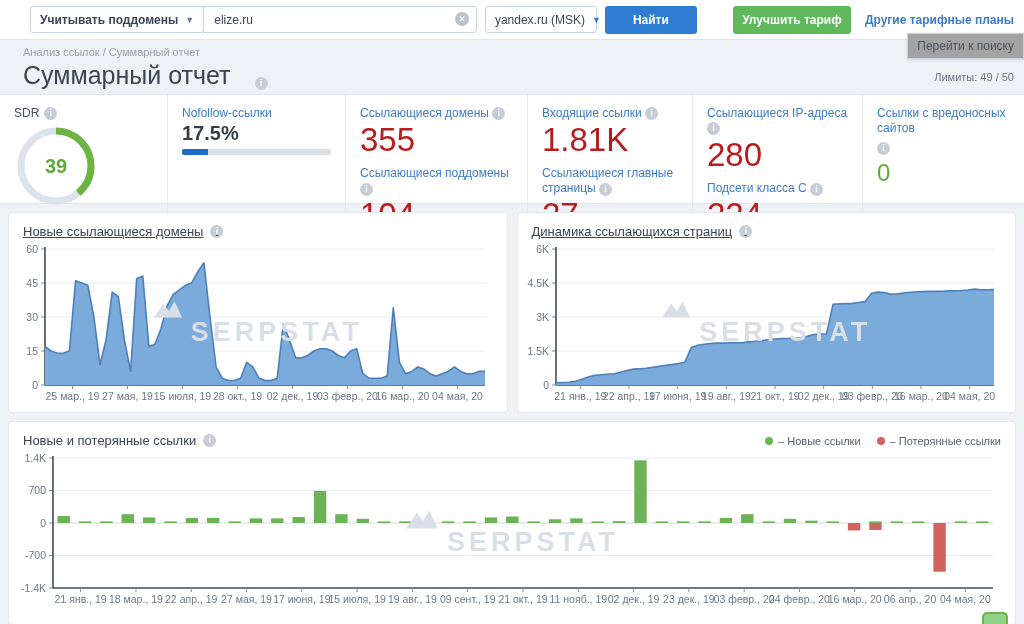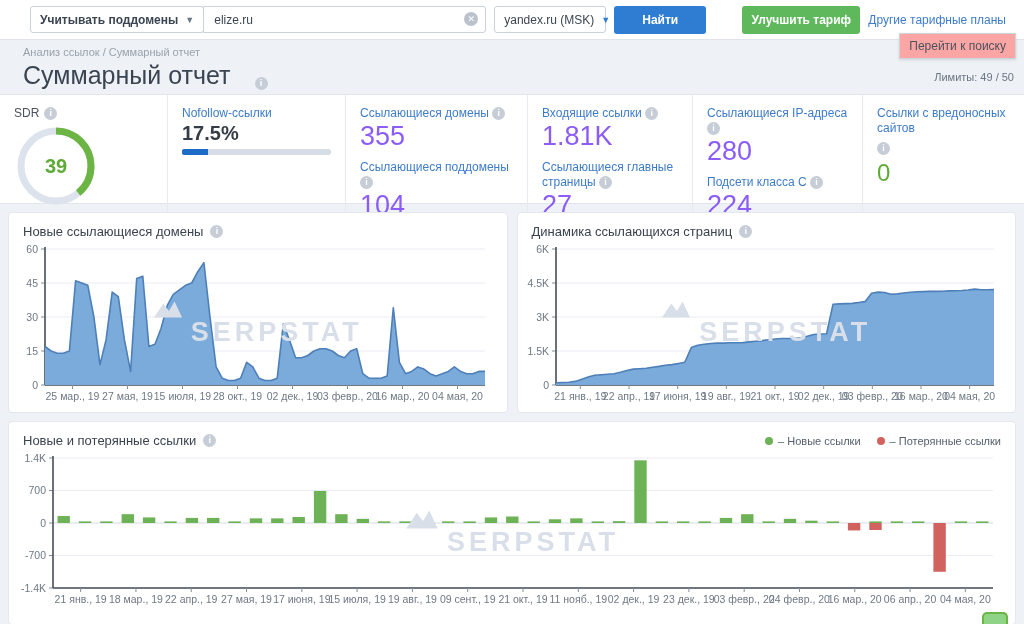--- a/index.html
+++ b/index.html
@@ -1,68 +1,68 @@
 <!DOCTYPE html>
 <html><head>
 <meta charset="utf-8">
 <style>
   * { margin:0; padding:0; box-sizing:border-box; }
   html,body { width:1024px; height:624px; overflow:hidden; }
   body { font-family:"Liberation Sans", sans-serif; background:#eef1f5; color:#3c4653; position:relative; }
 
   
   .topbar { position:relative; height:40px; background:#fff; border-bottom:1px solid #e0e4ea;
-            display:flex; align-items:center; padding:0 18px 0 30px; z-index:5; }
+            display:flex; align-items:center; padding:0 10px 0 30px; z-index:5; }
   .dd { height:27px; border:1px solid #c9d1da; border-radius:3px; background:#fff;
         display:flex; align-items:center; gap:7px; padding:0 9px; font-size:12px; font-weight:bold; cursor:pointer; white-space:nowrap; }
   .dd .caret { font-size:9px; color:#6b7683; }
   .searchwrap { flex:1; position:relative; margin-left:-1px; }
   .searchwrap input { width:100%; height:27px; border:1px solid #c9d1da; border-radius:0 3px 3px 0;
         padding:0 30px 0 10px; font-size:12px; color:#3c4653; font-family:"Liberation Sans",sans-serif; }
   .clear { position:absolute; right:8px; top:6px; width:14px; height:14px; border-radius:50%;
         background:#bac2cc; color:#fff; font-size:9px; line-height:14px; text-align:center; cursor:pointer; }
   .region { font-weight:normal; margin-left:8px; width:112px; justify-content:space-between; }
   .region .caret { color:#2f7cd3; }
   .btn { height:28px; border:none; border-radius:3px; color:#fff; font-size:12px; font-weight:bold;
          font-family:"Liberation Sans",sans-serif; cursor:pointer; }
   .btn.blue { background:#2f7cd3; width:92px; margin-left:8px; }
   .btn.green { background:#5fb85c; width:118px; margin-left:36px; }
-  .plans { color:#3e7cc9; font-size:12px; margin-left:8px; text-decoration:none; white-space:nowrap; cursor:pointer; }
-  .tooltip { position:absolute; top:33px; right:8px; background:#fca5a5; border:1px solid #cdd4dc;
+  .plans { color:#3e7cc9; font-size:12px; margin-left:14px; text-decoration:none; white-space:nowrap; cursor:pointer;font-weight:bold; }
+  .tooltip { position:absolute; top:33px; right:0; background:#a3a3a3; border:1px solid #cdd4dc;
         box-shadow:0 1px 3px rgba(0,0,0,.12); font-size:12px; color:#4a525c; padding:5px 9px; white-space:nowrap; z-index:9; }
 
   
   .headrow { padding:6px 10px 4px 23px; }
   .crumb { font-size:11px; color:#99a2ac; margin-bottom:3px; }
   .titleline { display:flex; align-items:flex-start; justify-content:space-between; }
   .pagetitle { font-size:25px; font-weight:500; color:#3b4552; display:flex; align-items:flex-end; gap:24px; }
   .limits { font-size:11px; color:#6b7683; margin-top:10px; }
 
   .info { display:inline-block; width:13px; height:13px; border-radius:50%; background:#c6cdd6; color:#fff;
           font-size:9px; font-weight:bold; line-height:13px; text-align:center; vertical-align:middle; flex:none; cursor:pointer; }
 
   
   .metrics { background:#fff; border-top:1px solid #e2e6ec; border-bottom:1px solid #e2e6ec; height:110px;
              display:grid; grid-template-columns:168px 178px 182px 165px 170px 1fr; }
   .mcol { border-right:1px solid #e6eaef; padding:11px 14px; }
   .mcol:last-child { border-right:none; }
   .mlabel { font-size:12px; color:#3e7cc9; line-height:1.25; cursor:pointer; }
-  .mvalue { font-size:27px; color:#8b5cf6; font-weight:500; line-height:1.1; margin-top:1px; }
+  .mvalue { font-size:33px; color:#b91c1c; font-weight:500; line-height:1.1; margin-top:1px; }
   .mvalue.green { color:#5faa38; font-size:24px; }
   .mpair + .mpair { margin-top:8px; }
   .sdrcol { display:flex; flex-direction:column; align-items:flex-start; }
   .sdrlabel { font-size:12px; color:#4a525c; display:flex; gap:5px; align-items:center; }
   .donutwrap { margin-top:4px; }
   .donut-num { font-size:20px; fill:#5faa38; font-weight:bold; }
   .pct { font-size:20px; color:#343c45; font-weight:bold; margin:1px 0 4px; }
   .track { height:6px; background:#d7dde6; border-radius:2px; width:100%; }
   .fill { height:6px; background:#1e6cc7; border-radius:2px 0 0 2px; }
 
   
-  .row2 { display:flex; gap:9px; margin:8px; }
+  .row2 { display:flex; gap:9px; margin:8px;text-decoration:underline; }
   .card { background:#fff; border:1px solid #e3e7ee; border-radius:4px; position:relative; }
   .row2 .card { flex:1; height:201px; }
   .cardhead { display:flex; justify-content:space-between; align-items:center; padding:11px 14px 2px; }
   .ctitle { font-size:13px; color:#3a434f; display:flex; align-items:center; gap:7px; }
   .legend { display:flex; gap:16px; font-size:11px; color:#55606e; align-items:center; }
   .lg { display:flex; align-items:center; gap:5px; }
   .dot { width:8px; height:8px; border-radius:50%; display:inline-block; }
   .bottomcard { margin:0 8px; height:204px; }
   svg text.tick { font-size:10.5px; fill:#6e7884; }
 

